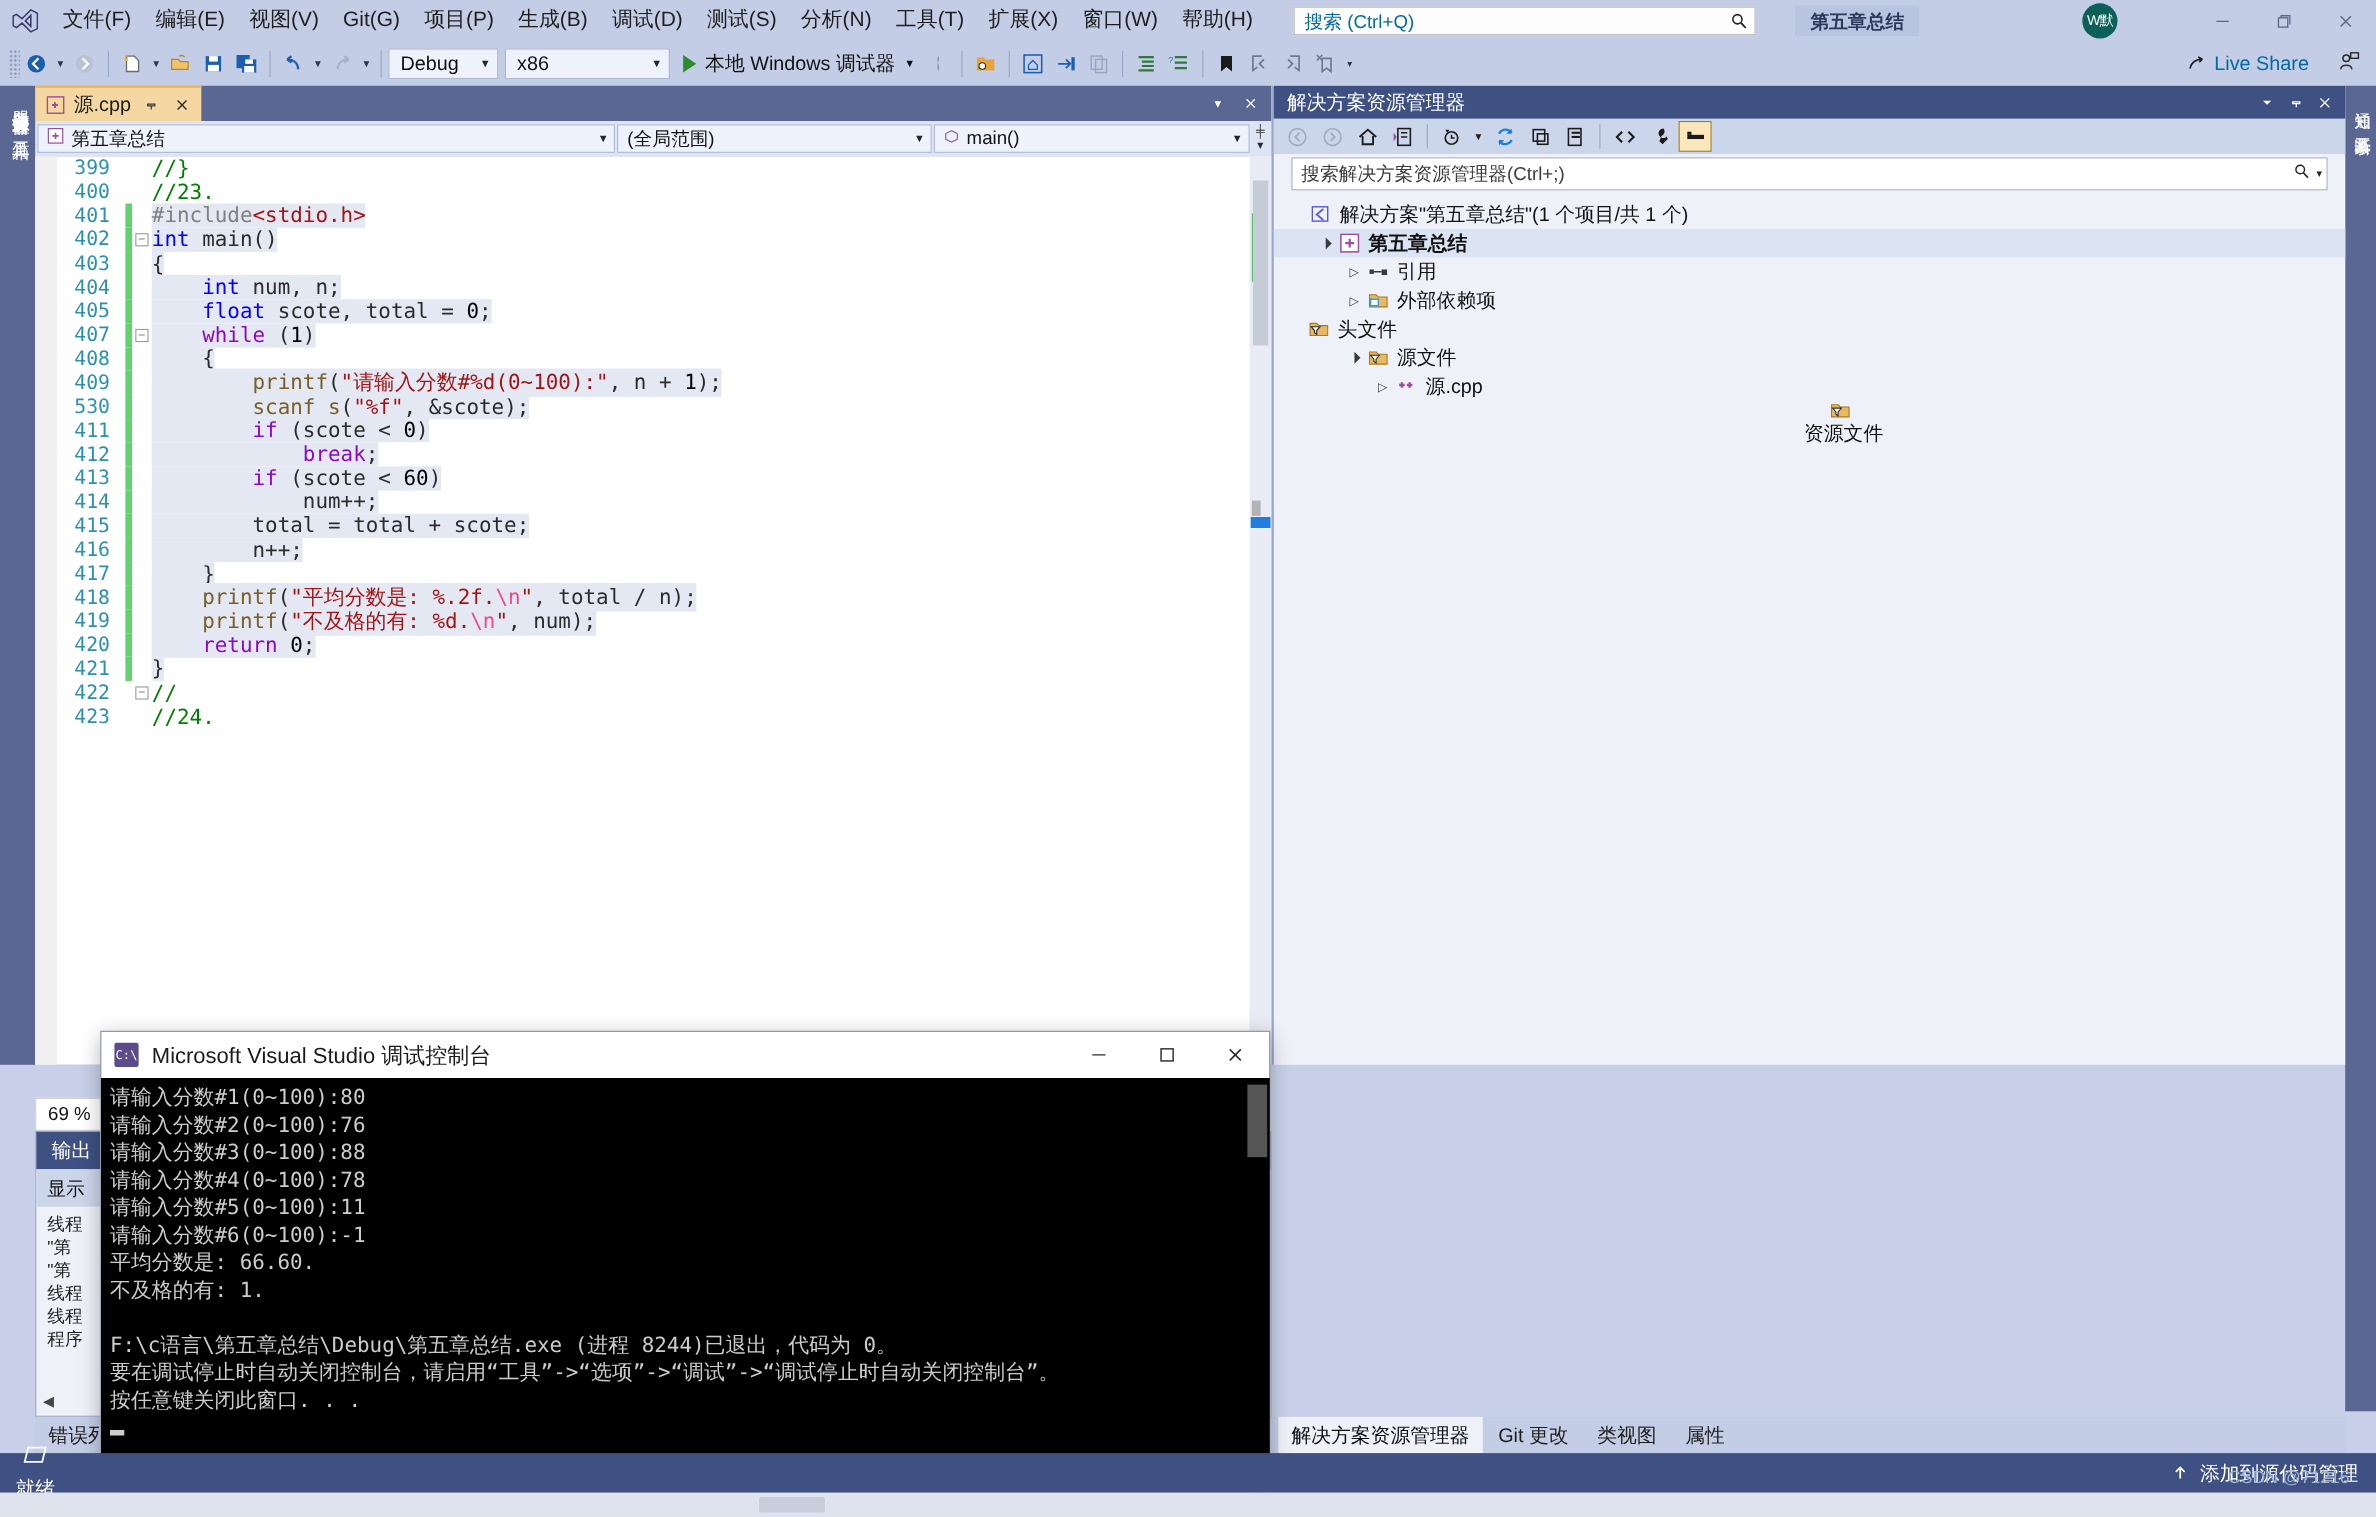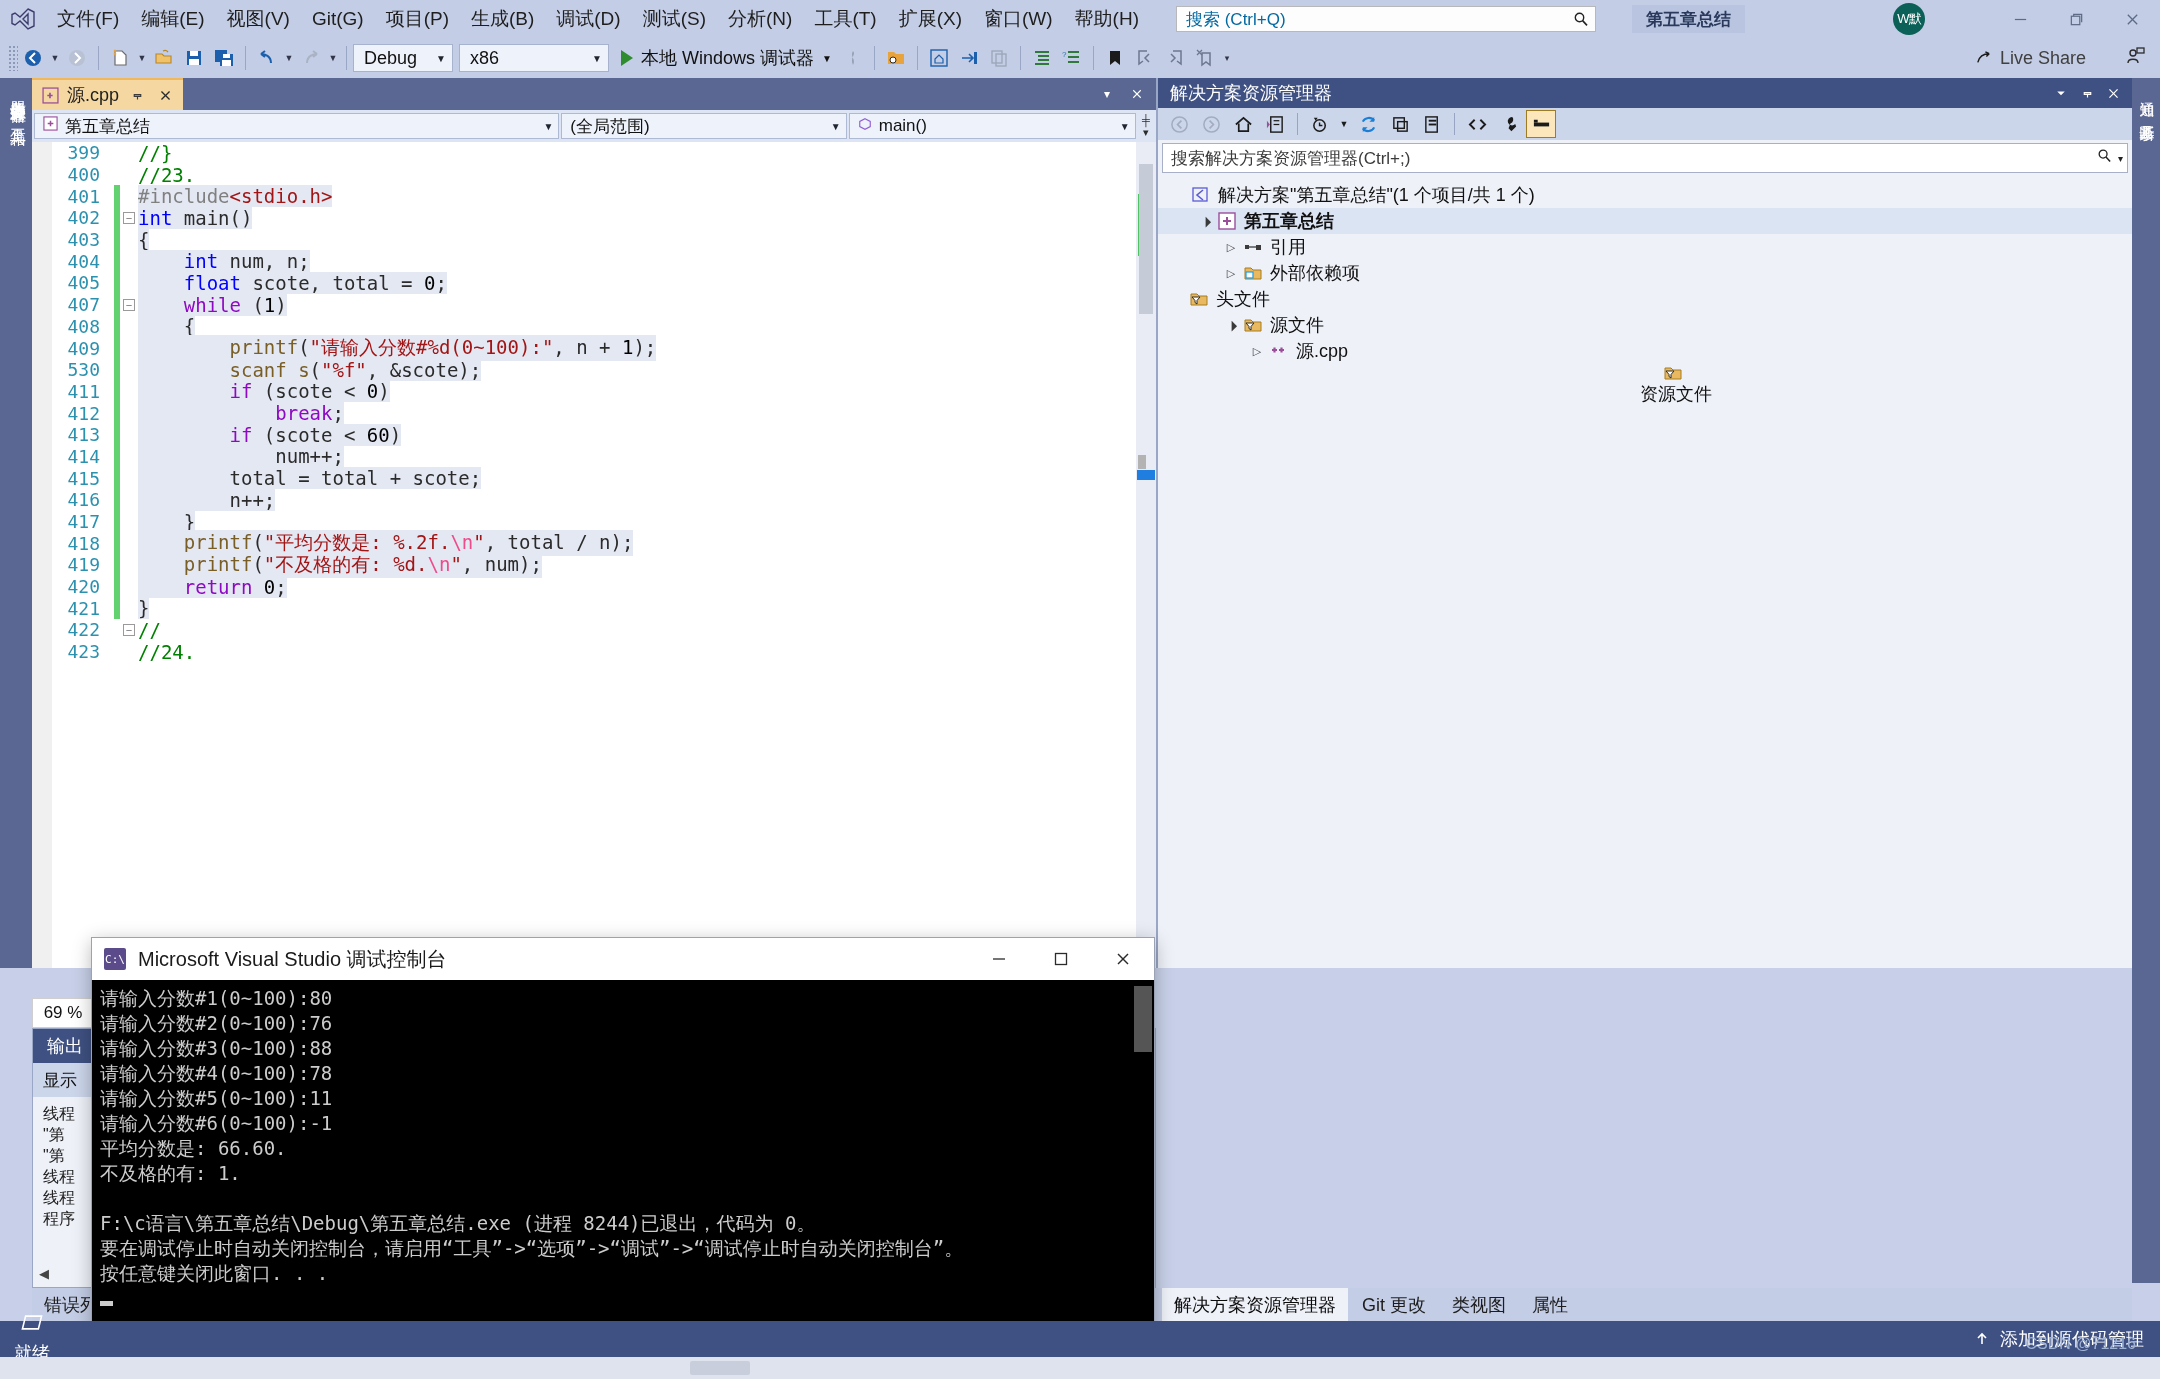--- a/index.html
+++ b/index.html
@@ -61,22 +61,22 @@
     display:flex;align-items:center; padding:0 6px 0 10px; font-size:18px; color:#111;
     margin-right:6px; position:relative;
   }
   .combo .cv{ flex:1; white-space:nowrap; }
   .combo .ca{ font-size:10px; margin-left:10px; color:#21252f; }
   .dbg-run{
     display:flex;align-items:center;height:30px;padding:0 6px; font-size:18px; color:#111;
   }
   .tri{ width:0;height:0;border-left:12px solid #2e8b2e;border-top:8px solid transparent;border-bottom:8px solid transparent;margin-right:8px;}
   .liveshare{
-    position:absolute; right:68px; top:5px; display:flex; align-items:center;
-    font-size:18px; color:#404040; height:30px; padding:0 6px;
+    position:absolute; right:55px; top:5px; display:flex; align-items:center;
+    font-size:18px; color:#0369a1; height:30px; padding:0 6px;
   }
   .ls-pin{ position:absolute; right:14px; top:8px; }
 
   
   .vtabs-left{
     position:absolute; left:0; top:78px; width:32px; height:890px;
     background:#5a6792;
   }
   .vtab{
     writing-mode:vertical-rl; font-size:16px; color:#ffffff;
@@ -179,21 +179,21 @@
   .se-title .t{ flex:1; }
   .se-tb-btn{ width:26px;height:26px;display:flex;align-items:center;justify-content:center; }
   .se-toolbar{
     height:32px; background:#ccd6ea; display:flex; align-items:center; padding:0 6px; gap:2px;
   }
   .setb{ width:30px;height:28px; display:flex;align-items:center;justify-content:center; }
   .setb.active{ background:#fbe7bb; border:1px solid #9f7b22; }
   .setb svg{ width:19px;height:19px; }
   .sesep{ width:1px;height:22px;background:#97a4c4;margin:0 5px; }
   .se-search{
-    height:30px; background:#fff; border:1px solid #a7b0c6; margin:3px 4px;
+    height:30px; background:#fff; border:1px solid #a7b0c6; margin:3px 16px;
     display:flex;align-items:center; padding:0 4px 0 8px; font-size:17px; color:#3b3b3b;
   }
   .se-search .sv{ flex:1; }
   .se-tree{ padding:6px 0 0 0; font-size:18px; color:#111; }
   .tr{ display:flex; align-items:center; height:26px; padding-left:8px; white-space:nowrap; }
   .tr.selected{ background:#dbe4f3; }
   .tw{ width:22px; display:flex; align-items:center; justify-content:center; font-size:11px; color:#3a3a3a; }
   .ticon{ width:22px; height:20px; display:flex;align-items:center;justify-content:center; margin-right:6px;}
   .ticon svg{ width:18px;height:18px; }
   .tlabel{ }

